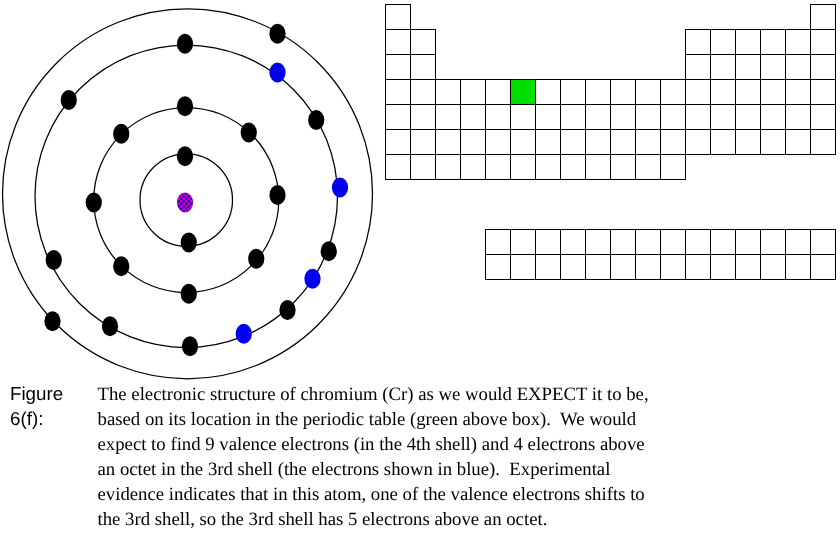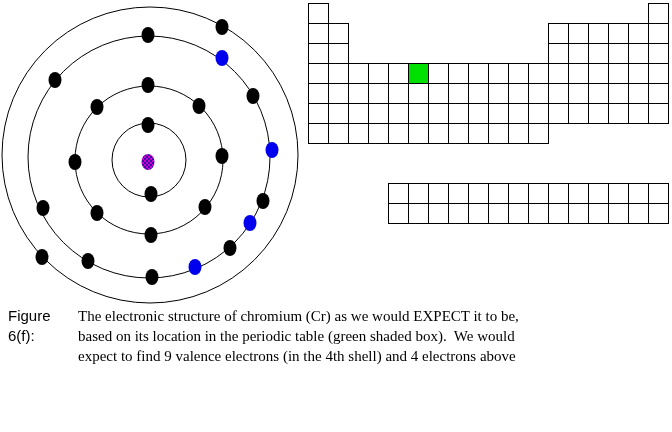--- a/index.html
+++ b/index.html
@@ -182,17 +182,20 @@
         <rect x="608.5" y="203.5" width="20" height="20" fill="none" stroke="#000000" stroke-width="1"></rect>
         <rect x="628.5" y="203.5" width="20" height="20" fill="none" stroke="#000000" stroke-width="1"></rect>
         <rect x="648.5" y="203.5" width="20" height="20" fill="none" stroke="#000000" stroke-width="1"></rect>
       </g>
     </svg>
 
   <div class="caption" style="color: rgb(0, 0, 0);">
     <div class="cap-label">Figure 6(f):</div>
     <div class="cap-lines">
       <div class="cap-line">The electronic structure of chromium (Cr) as we would EXPECT it to be,</div>
-      <div class="cap-line">based on its location in the periodic table (green shaded box).  We would</div>
+      <div class="cap-line">based on its location in the periodic table (green above box).  We would</div>
       <div class="cap-line">expect to find 9 valence electrons (in the 4th shell) and 4 electrons above</div>
+      <div class="cap-line">an octet in the 3rd shell (the electrons shown in blue).  Experimental</div>
+      <div class="cap-line">evidence indicates that in this atom, one of the valence electrons shifts to</div>
+      <div class="cap-line">the 3rd shell, so the 3rd shell has 5 electrons above an octet.</div>
     </div>
   </div>
 </div>
 
 </body></html>

